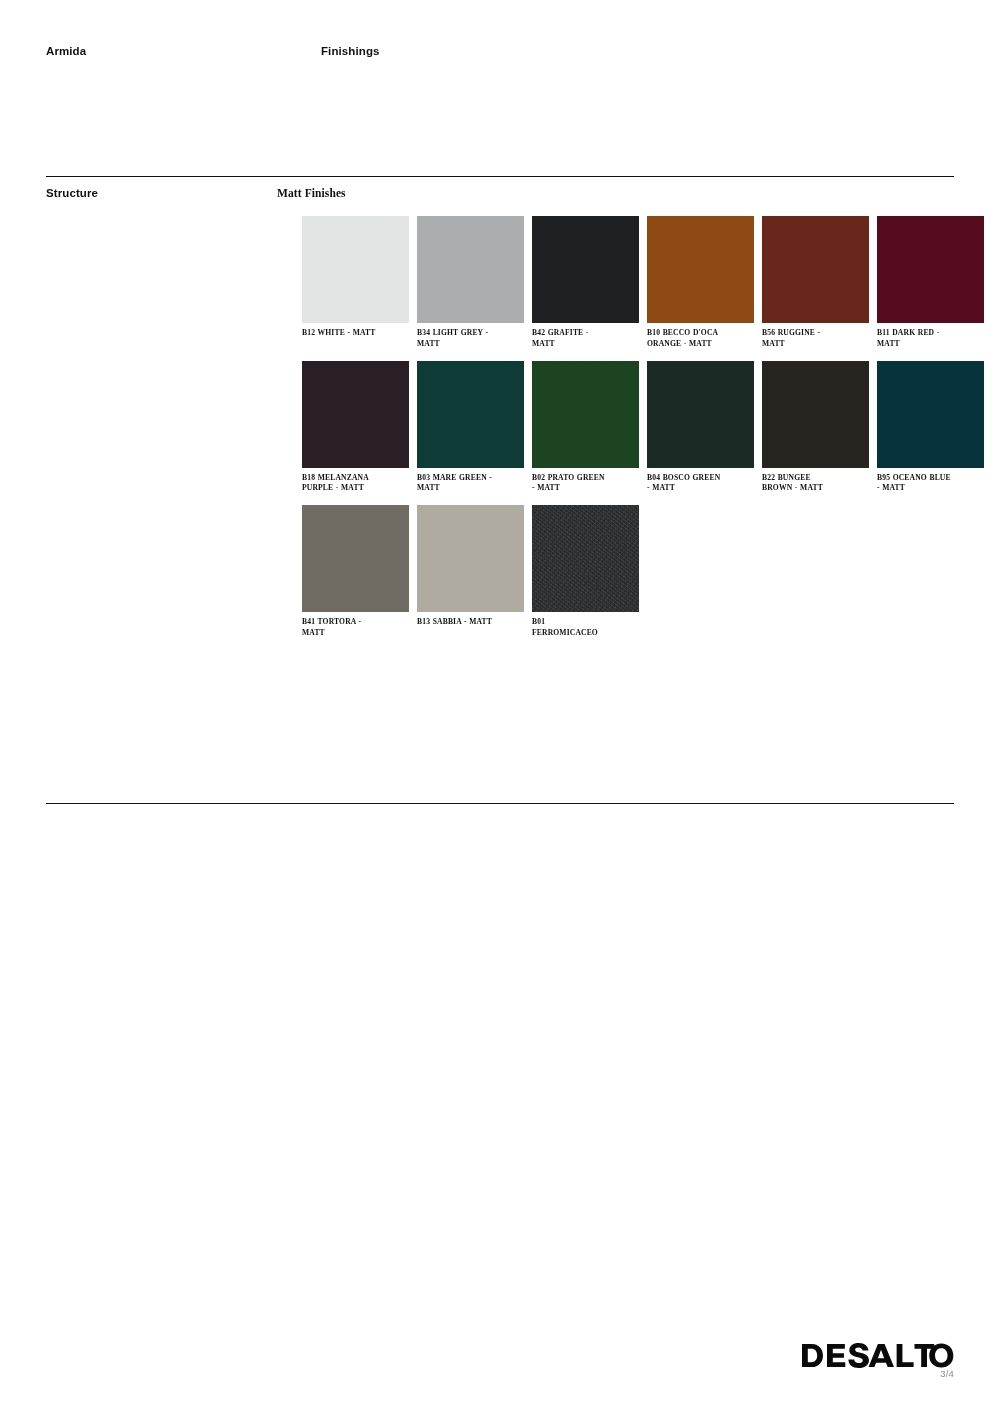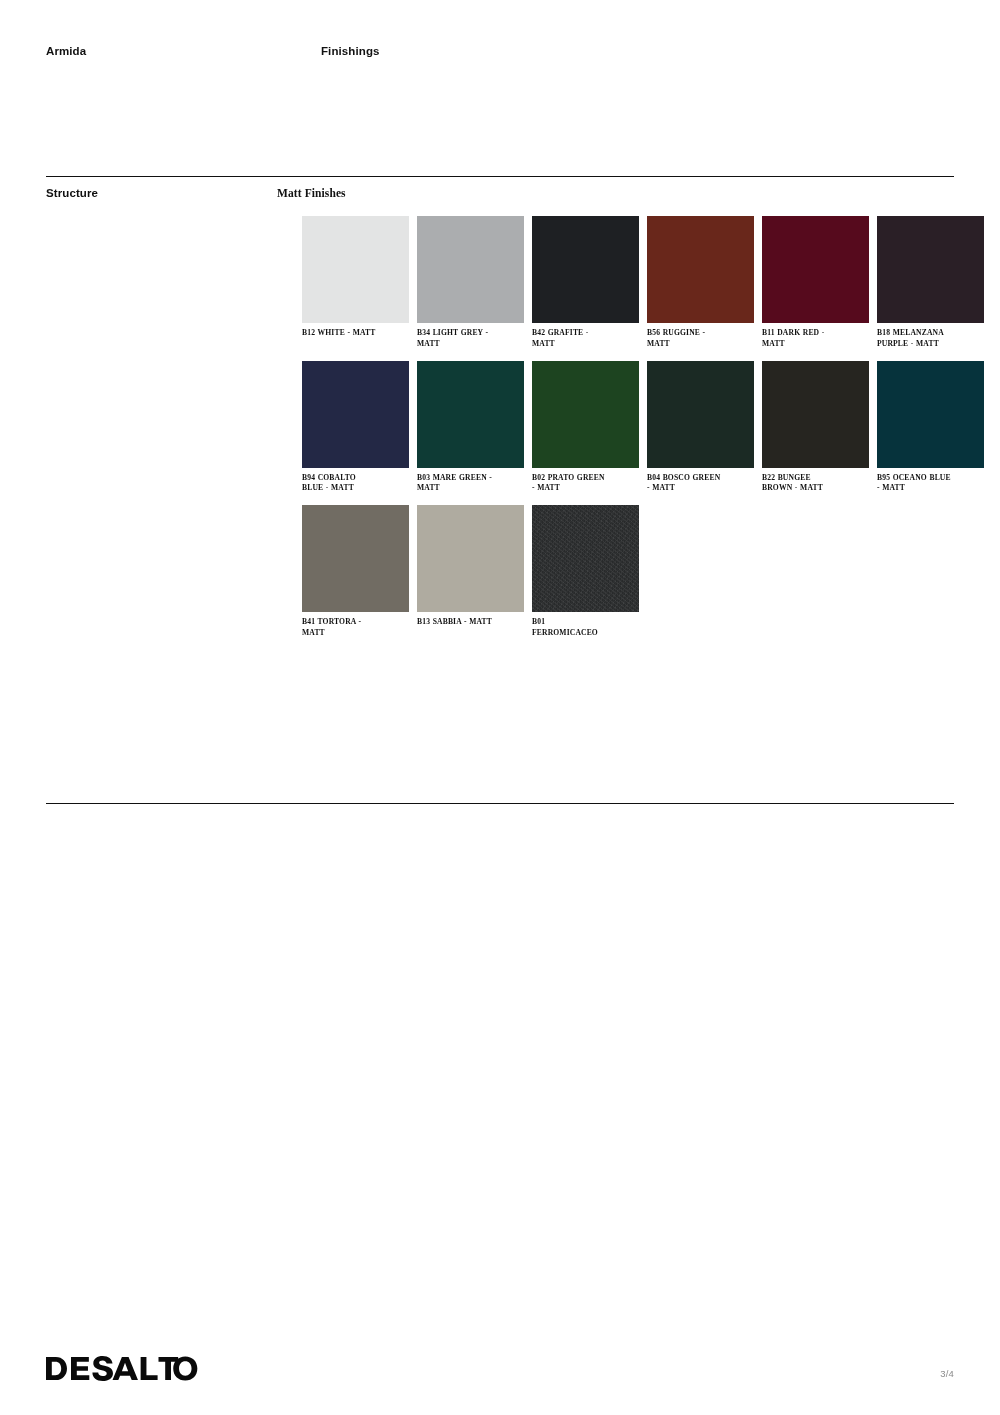--- a/index.html
+++ b/index.html
@@ -122,20 +122,21 @@
 
   
   .footer {
     position: absolute;
     bottom: 34px;
     left: 46px;
     right: 46px;
     display: flex;
     align-items: flex-end;
     justify-content: space-between;
+    flex-direction: column;
   }
   .logo {
     display: block;
     height: 25px;
   }
   .page-number {
     font-size: 9.5px;
     color: #8b8b8b;
     letter-spacing: 0.2px;
     padding-bottom: 2px;
@@ -164,34 +165,34 @@
           </div>
           <div class="swatch-cell">
             <div class="swatch-chip" style="background-color: rgb(171, 173, 175);"></div>
             <div class="swatch-label">B34 LIGHT GREY - MATT</div>
           </div>
           <div class="swatch-cell">
             <div class="swatch-chip" style="background-color: rgb(30, 32, 35);"></div>
             <div class="swatch-label">B42 GRAFITE - MATT</div>
           </div>
           <div class="swatch-cell">
+            <div class="swatch-chip" style="background-color: rgb(142, 74, 19);"></div>
+            <div class="swatch-label">B10 BECCO D'OCA ORANGE - MATT</div>
+          </div>
+          <div class="swatch-cell">
             <div class="swatch-chip" style="background-color: rgb(105, 39, 27);"></div>
             <div class="swatch-label">B56 RUGGINE - MATT</div>
           </div>
           <div class="swatch-cell">
             <div class="swatch-chip" style="background-color: rgb(86, 10, 29);"></div>
             <div class="swatch-label">B11 DARK RED - MATT</div>
           </div>
           <div class="swatch-cell">
             <div class="swatch-chip" style="background-color: rgb(42, 31, 38);"></div>
             <div class="swatch-label">B18 MELANZANA PURPLE - MATT</div>
-          </div>
-          <div class="swatch-cell">
-            <div class="swatch-chip" style="background-color: rgb(35, 40, 69);"></div>
-            <div class="swatch-label">B94 COBALTO BLUE - MATT</div>
           </div>
           <div class="swatch-cell">
             <div class="swatch-chip" style="background-color: rgb(14, 59, 53);"></div>
             <div class="swatch-label">B03 MARE GREEN - MATT</div>
           </div>
           <div class="swatch-cell">
             <div class="swatch-chip" style="background-color: rgb(29, 68, 32);"></div>
             <div class="swatch-label">B02 PRATO GREEN - MATT</div>
           </div>
           <div class="swatch-cell">

